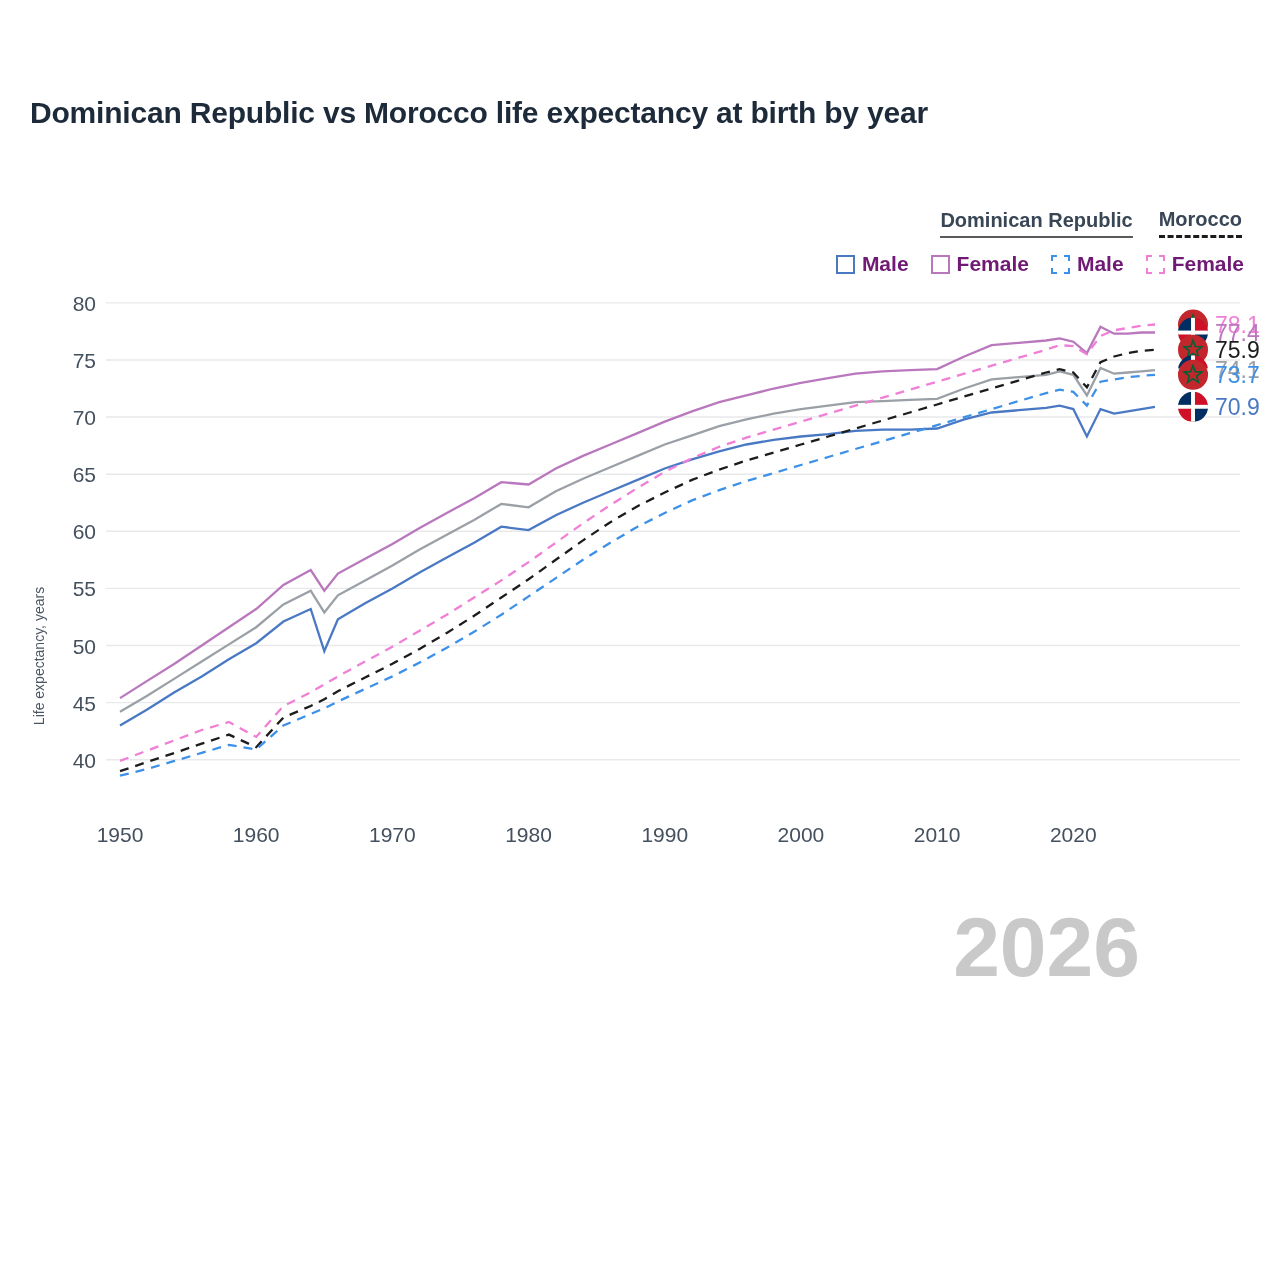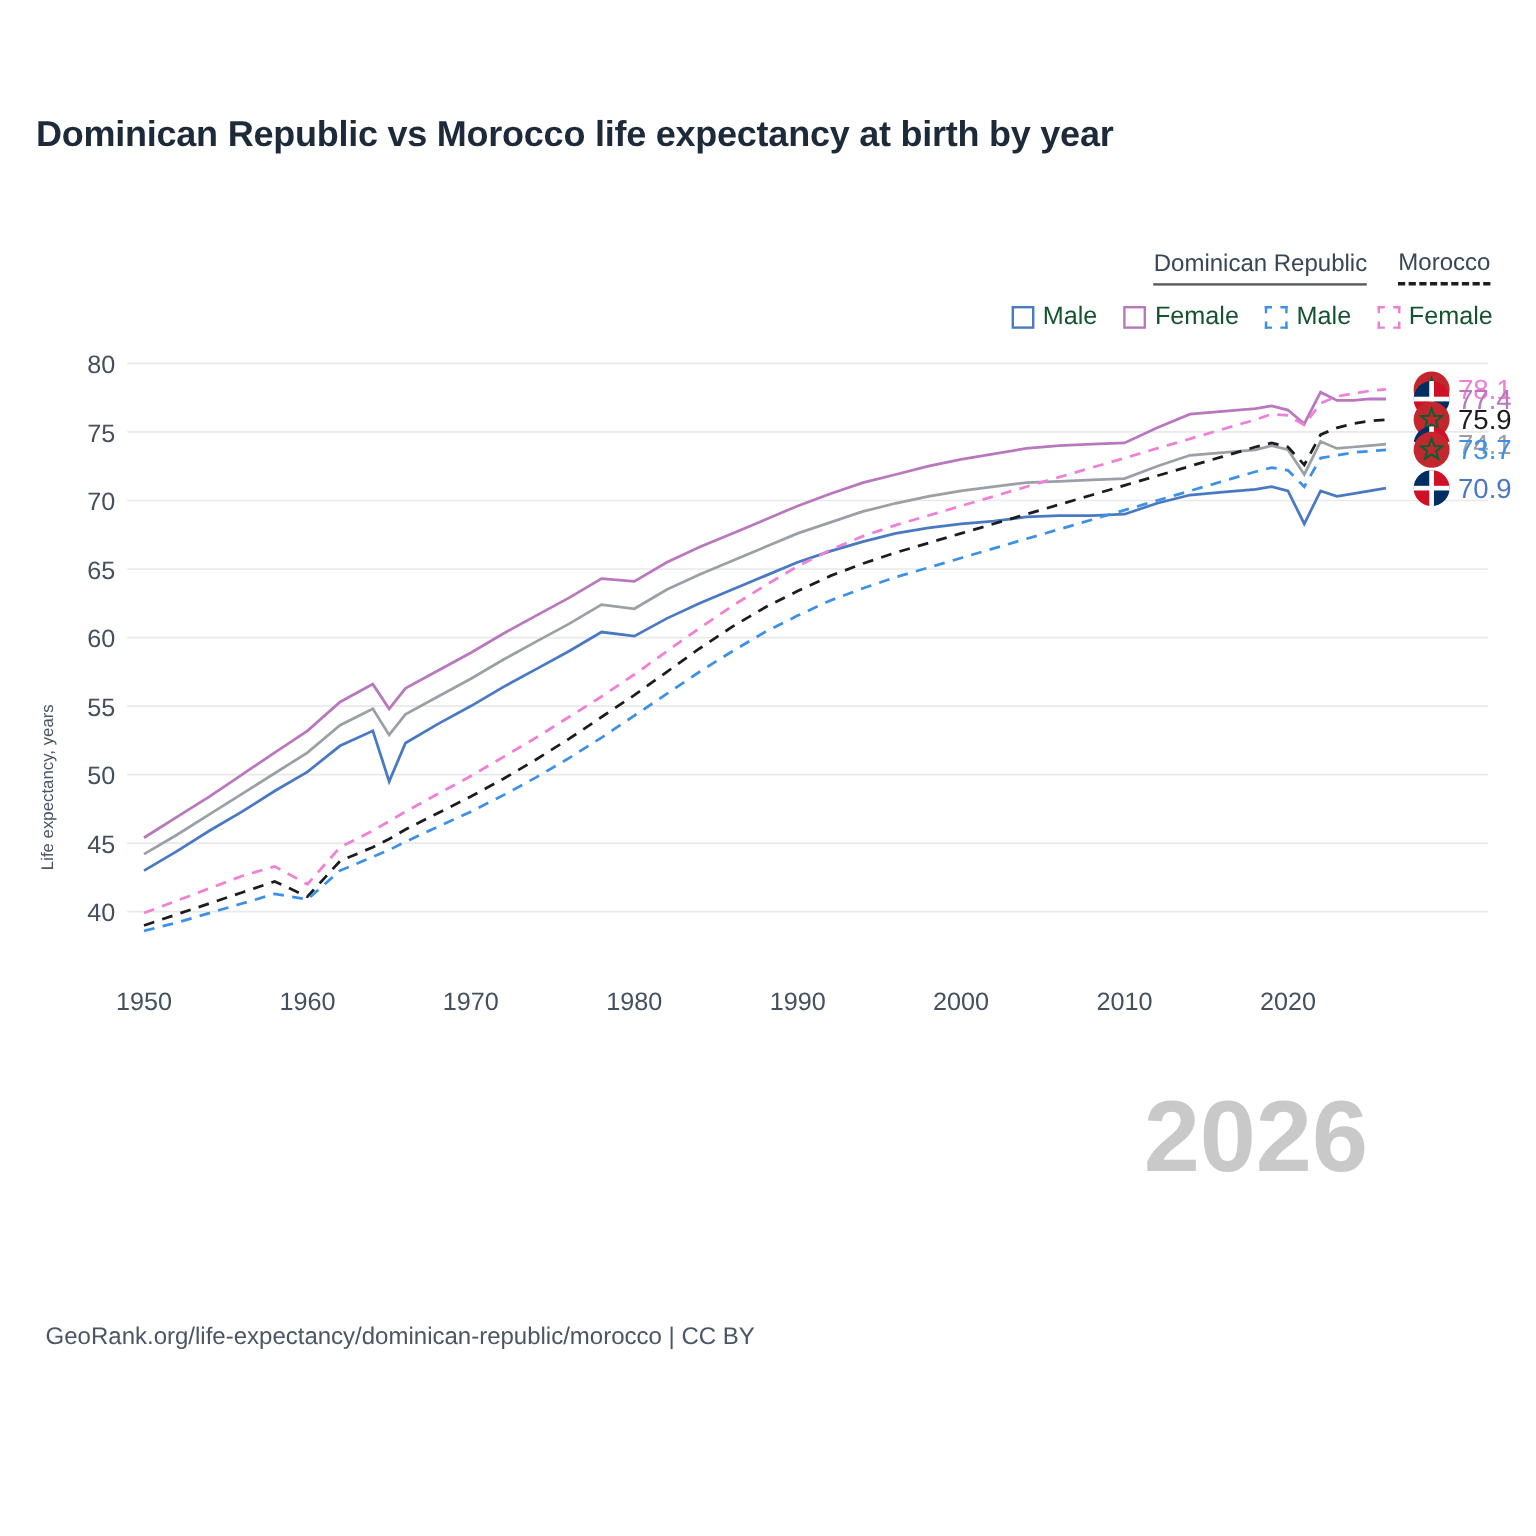--- a/index.html
+++ b/index.html
@@ -30,20 +30,21 @@
     letter-spacing: -0.2px;
   }
 
   
   .legend {
     position: absolute;
     right: 36px;
     top: 160px;
     width: 520px;
     height: 78px;
+    font-weight: bold;
   }
   .legend-heads {
     display: flex;
     justify-content: flex-end;
     align-items: flex-end;
     gap: 26px;
     padding-right: 2px;
   }
   .legend-head {
     font-size: 20px;
@@ -60,21 +61,21 @@
     justify-content: flex-end;
     align-items: center;
     gap: 22px;
     margin-top: 14px;
   }
   .legend-item {
     display: flex;
     align-items: center;
     gap: 7px;
     font-size: 21px;
-    color: #14532d;
+    color: #701a75;
   }
   .swatch {
     width: 19px;
     height: 19px;
     background: #fff;
     box-sizing: border-box;
   }
   .sw-dr-male { border: 2px solid #4a79c4; }
   .sw-dr-female { border: 2px solid #b977bd; }
   .sw-ma-male { border: 2px dashed #3d90e8; }
@@ -263,16 +264,15 @@
               <rect x="1191.05" y="155.78666666666663" width="3.9000000000000004" height="30" fill="#fff"></rect>
               <rect x="1178" y="168.83666666666664" width="30" height="3.9000000000000004" fill="#fff"></rect>
             </g>
           </g>
           <text x="1215" y="178.78666666666663" class="endlabel" fill="#4a79c4">70.9</text>
         </g>
     </svg>
   </div>
 
   <div class="footer">
-    <div>GeoRank.org/life-expectancy/dominican-republic/morocco | CC BY</div>
   </div>
 
 </div>
 
 </body></html>

